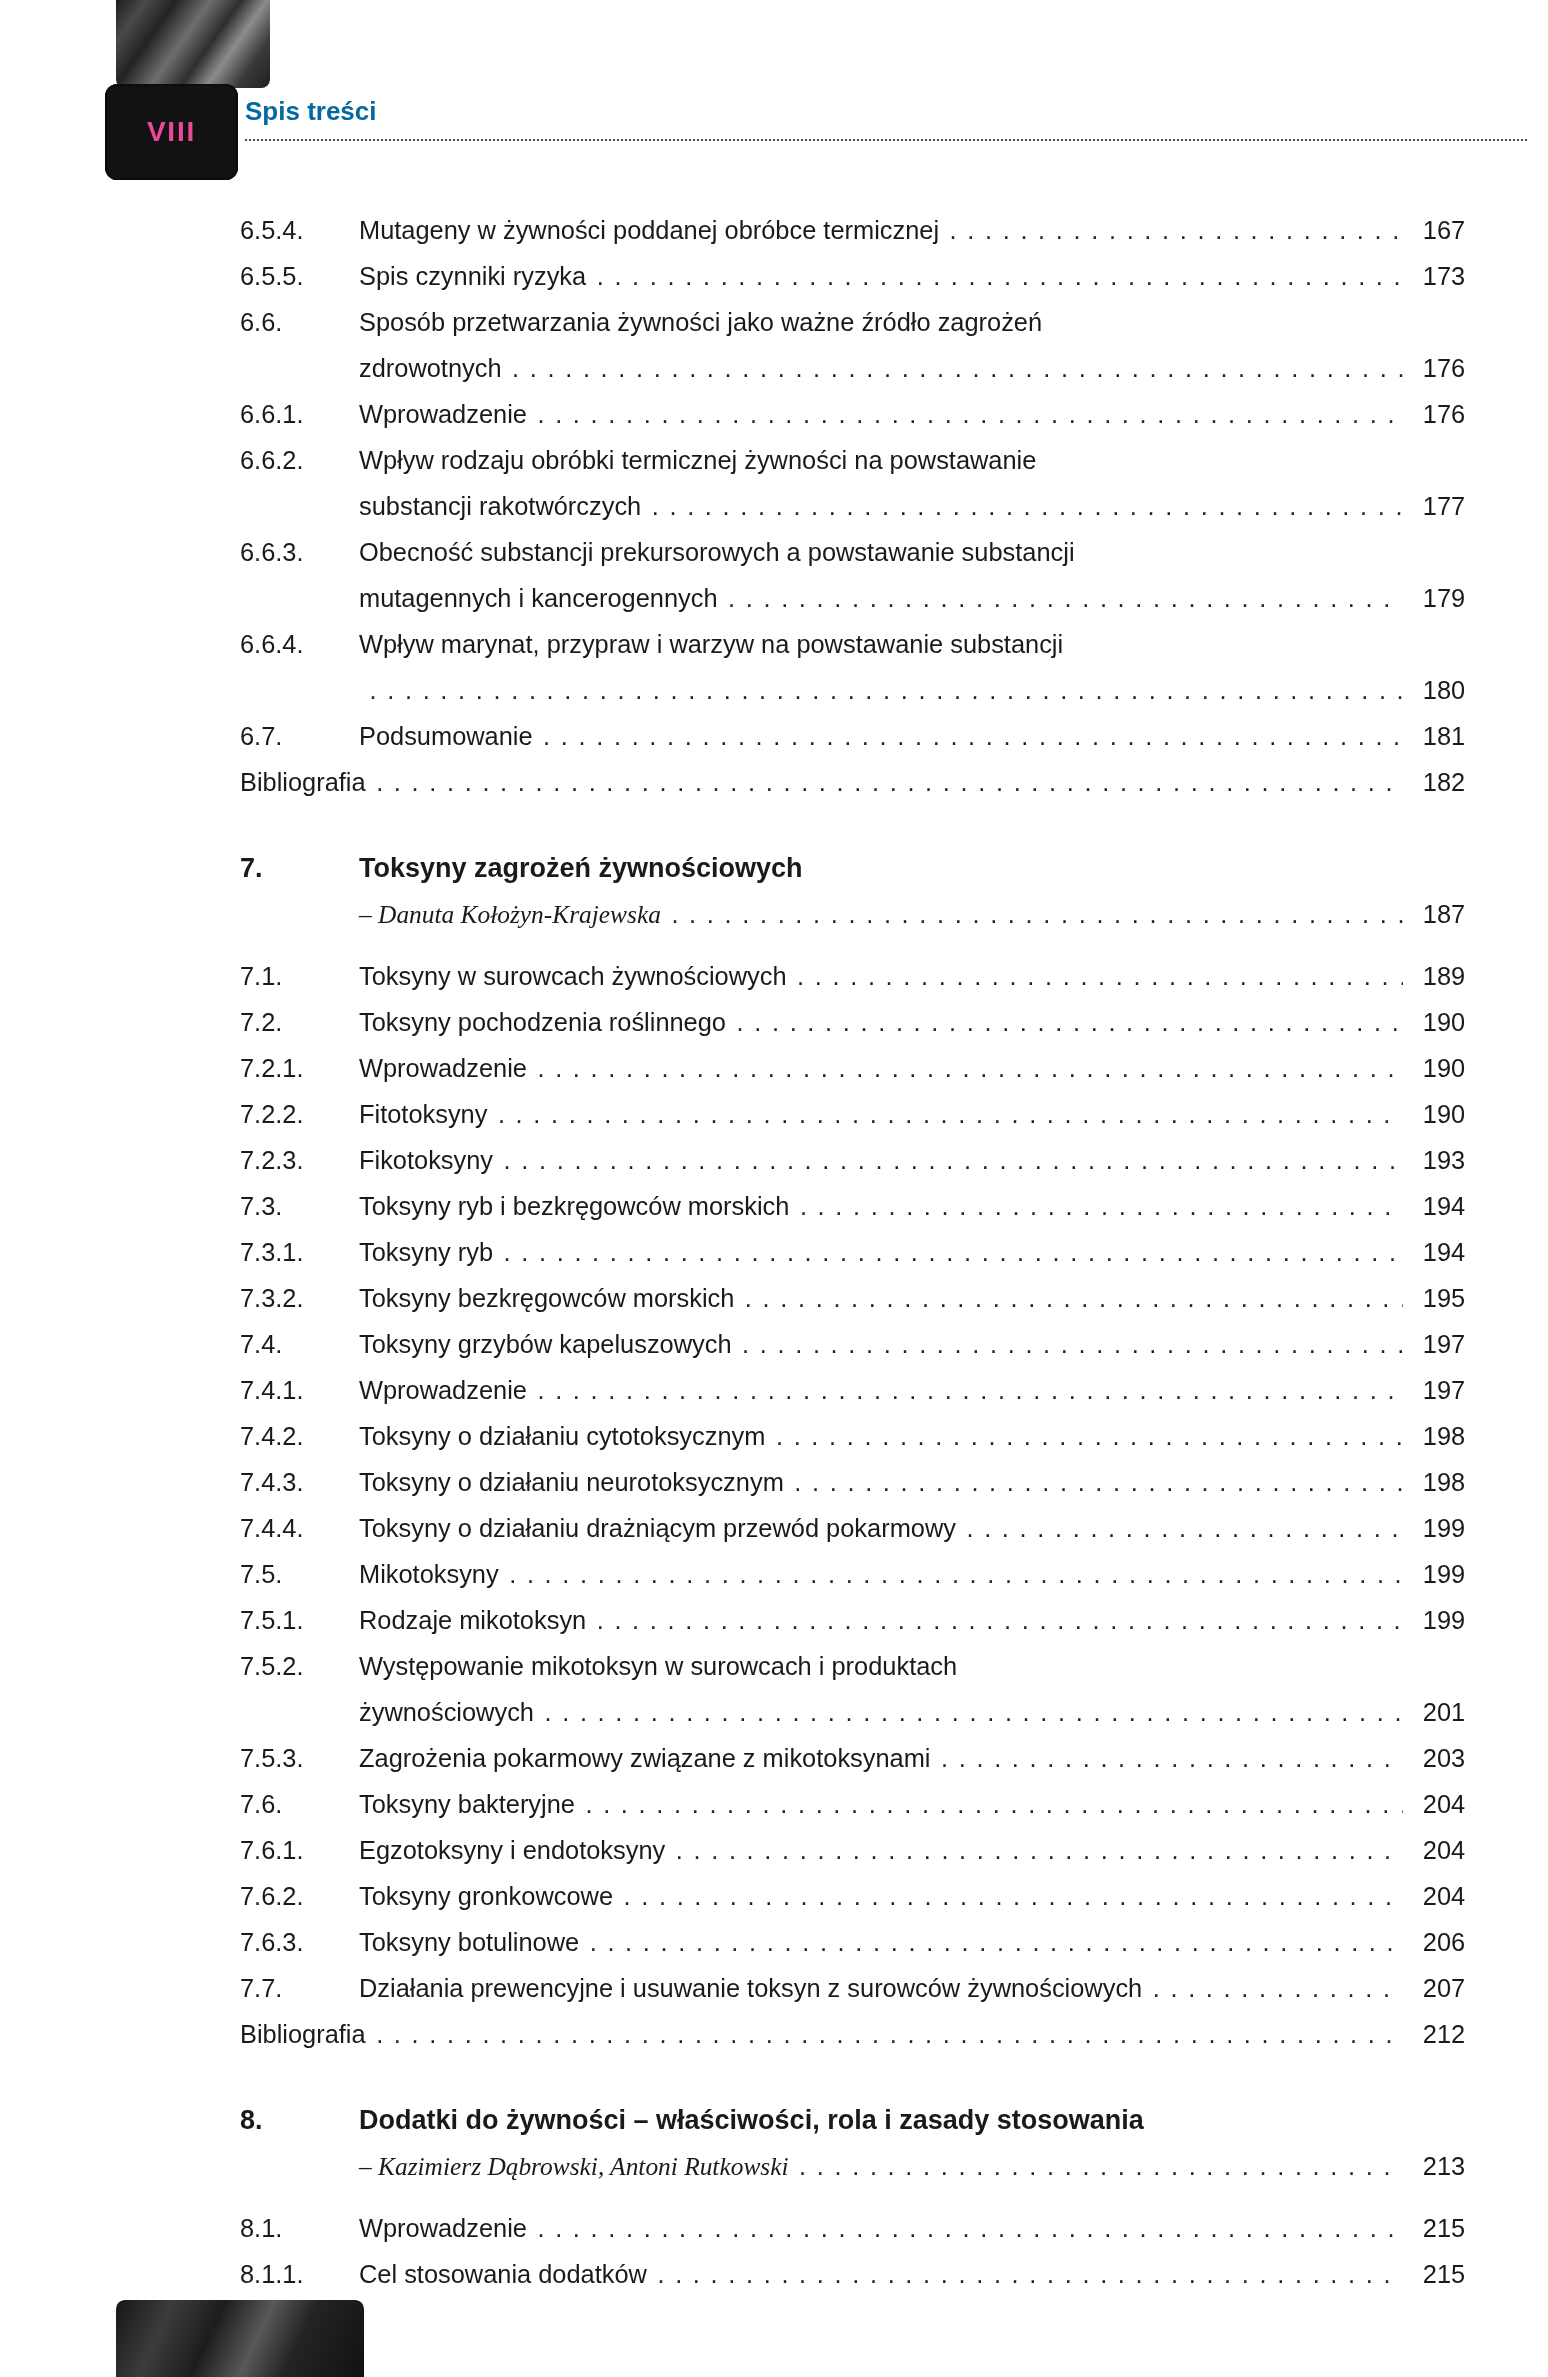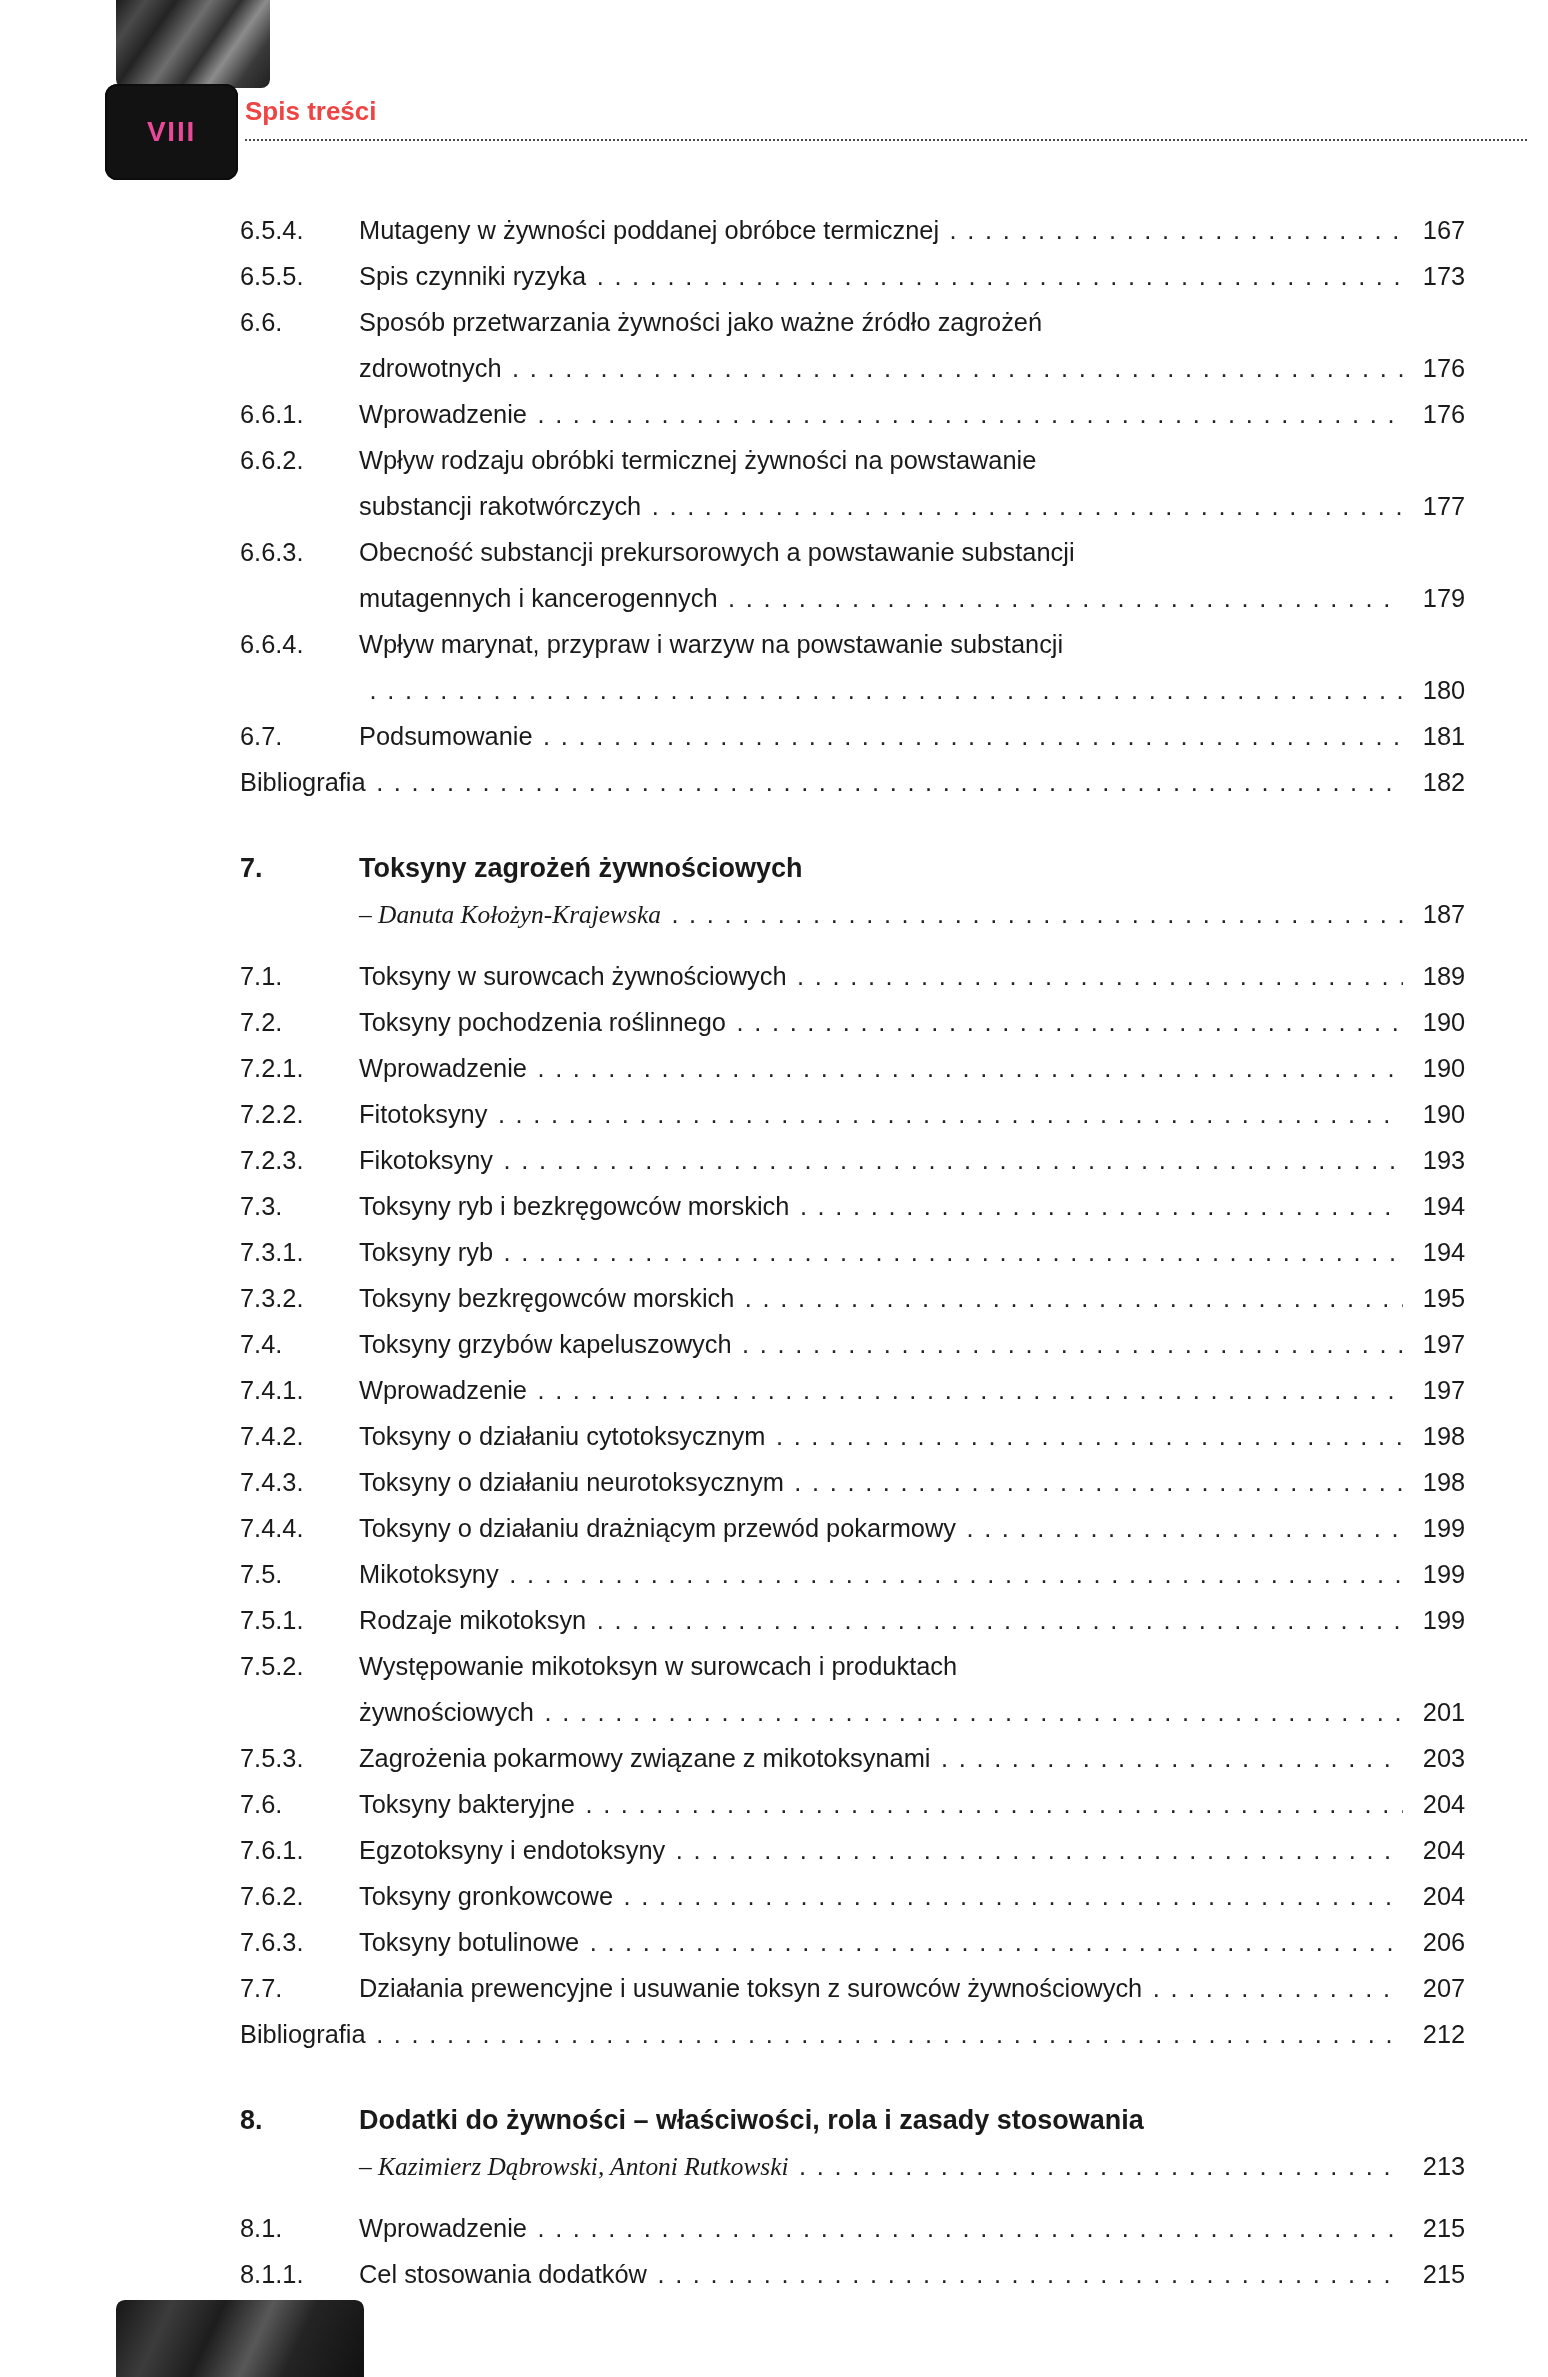--- a/index.html
+++ b/index.html
@@ -50,21 +50,21 @@
 
   .page-header {
     position: absolute;
     left: 245px; top: 96px; width: 1282px;
     border-bottom: 2.6px dotted #4a4a4a;
     padding-bottom: 12.3px;
   }
   .header-title {
     font-weight: bold;
     font-size: 26px;
-    color: #ef4444;
+    color: #0369a1;
   }
 
   .toc {
     position: absolute;
     left: 240px; top: 207px; width: 1238px;
     font-size: 25.4px;
     line-height: 46px;
   }
   .toc-line { display: flex; align-items: baseline; }
   .num   { flex: 0 0 119px; }

